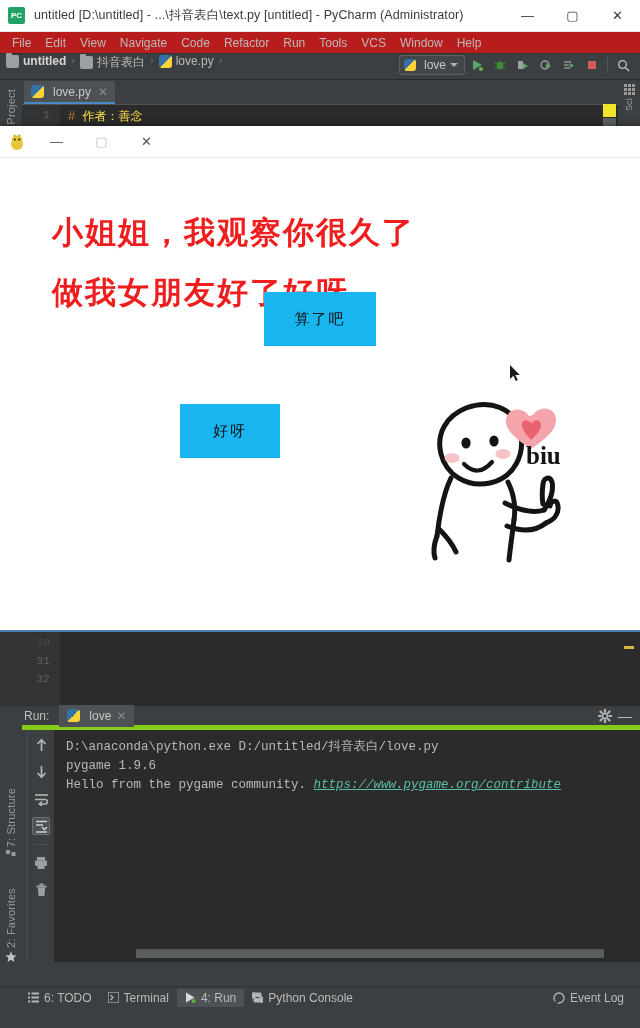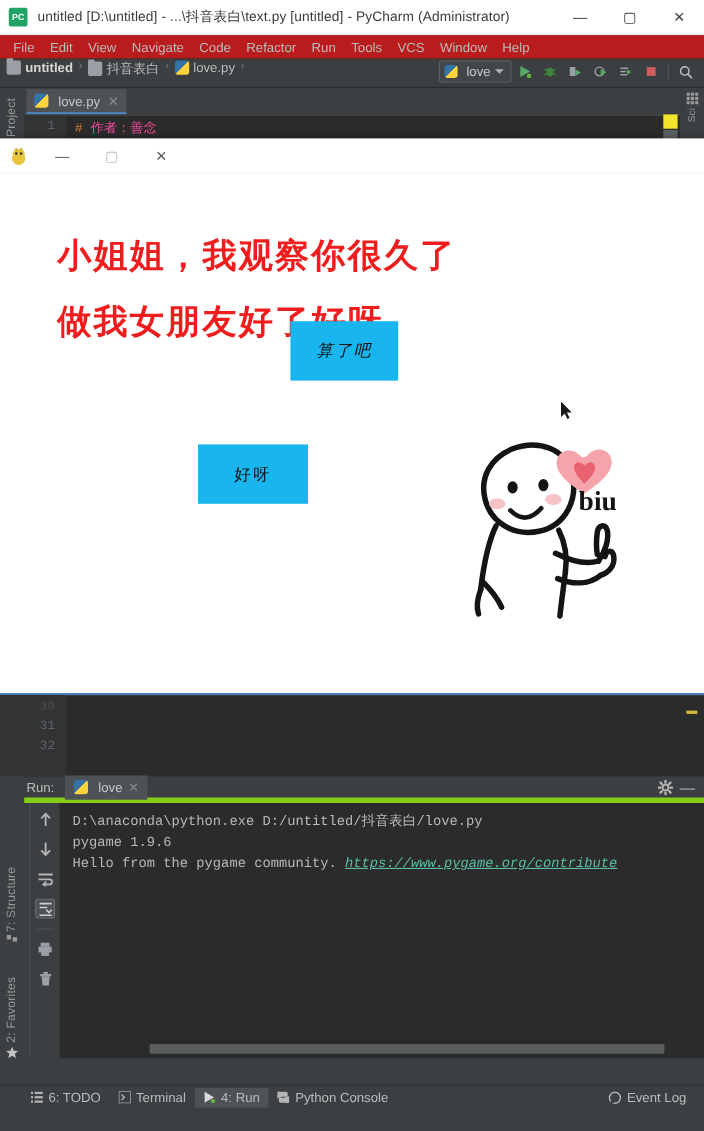--- a/index.html
+++ b/index.html
@@ -95,21 +95,21 @@
   #gut-top {
     width: 60px; background: #313335; color: #606366; font-size: 11.5px;
     font-family: "Liberation Mono", monospace; text-align: right;
     padding-right: 10px; padding-top: 3px; flex: none;
   }
   #code-top {
     font-family: "Liberation Mono", monospace; font-size: 12px;
     padding-top: 3px; padding-left: 8px; white-space: pre;
   }
   .cmt { color: #cc7832; }
-  .cmt-cn { color: #ec4899; }
+  .cmt-cn { color: #fde047; }
 
   
   .vstrip {
     position: absolute; left: 0; width: 22px; background: #3c3f41;
     display: flex; align-items: center; justify-content: center;
   }
   .vtext {
     writing-mode: vertical-rl; transform: rotate(180deg);
     font-size: 11px; color: #9a9a9a; white-space: nowrap; letter-spacing: .2px;
   }
@@ -397,21 +397,21 @@
     <div class="pgbtn">—</div>
     <div class="pgbtn dim">▢</div>
     <div class="pgbtn">✕</div>
   </div>
 
   <div id="pg-canvas">
 
     <div class="pg-line" style="left:52px; top:54px;">小姐姐，我观察你很久了</div>
     <div class="pg-line" style="left:52px; top:114px;">做我女朋友好了好呀</div>
 
-    <div class="pg-btn" style="left:264px; top:134px; width:98px; height:54px;font-style:italic;">算了吧</div>
+    <div class="pg-btn" style="left:264px; top:134px; width:112px; height:54px;">算了吧</div>
     <div class="pg-btn" style="left:180px; top:246px; width:100px; height:54px;">好呀</div>
 
     <svg id="pg-cursor" viewBox="0 0 12 18">
       <polygon points="0,0 0,14 3.4,10.8 5.8,16 7.8,15 5.4,10 9.8,10" fill="#1a1a1a"></polygon>
     </svg>
 
     <svg id="pg-char" viewBox="0 0 185 180">
 
       <path d="M62,22 C86,13 110,22 116,45 C122,68 110,92 86,97 C62,102 42,88 37,68 C32,48 42,30 62,22 Z" fill="#ffffff" stroke="#141414" stroke-width="5" stroke-linejoin="round"></path>
 

